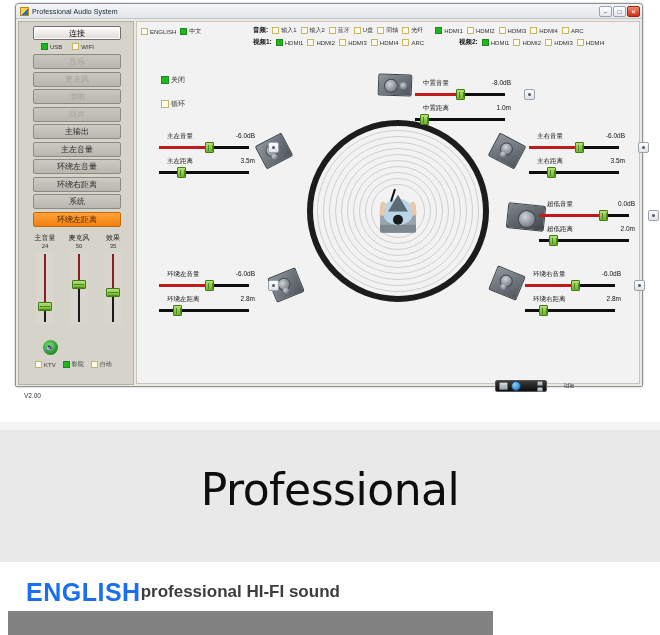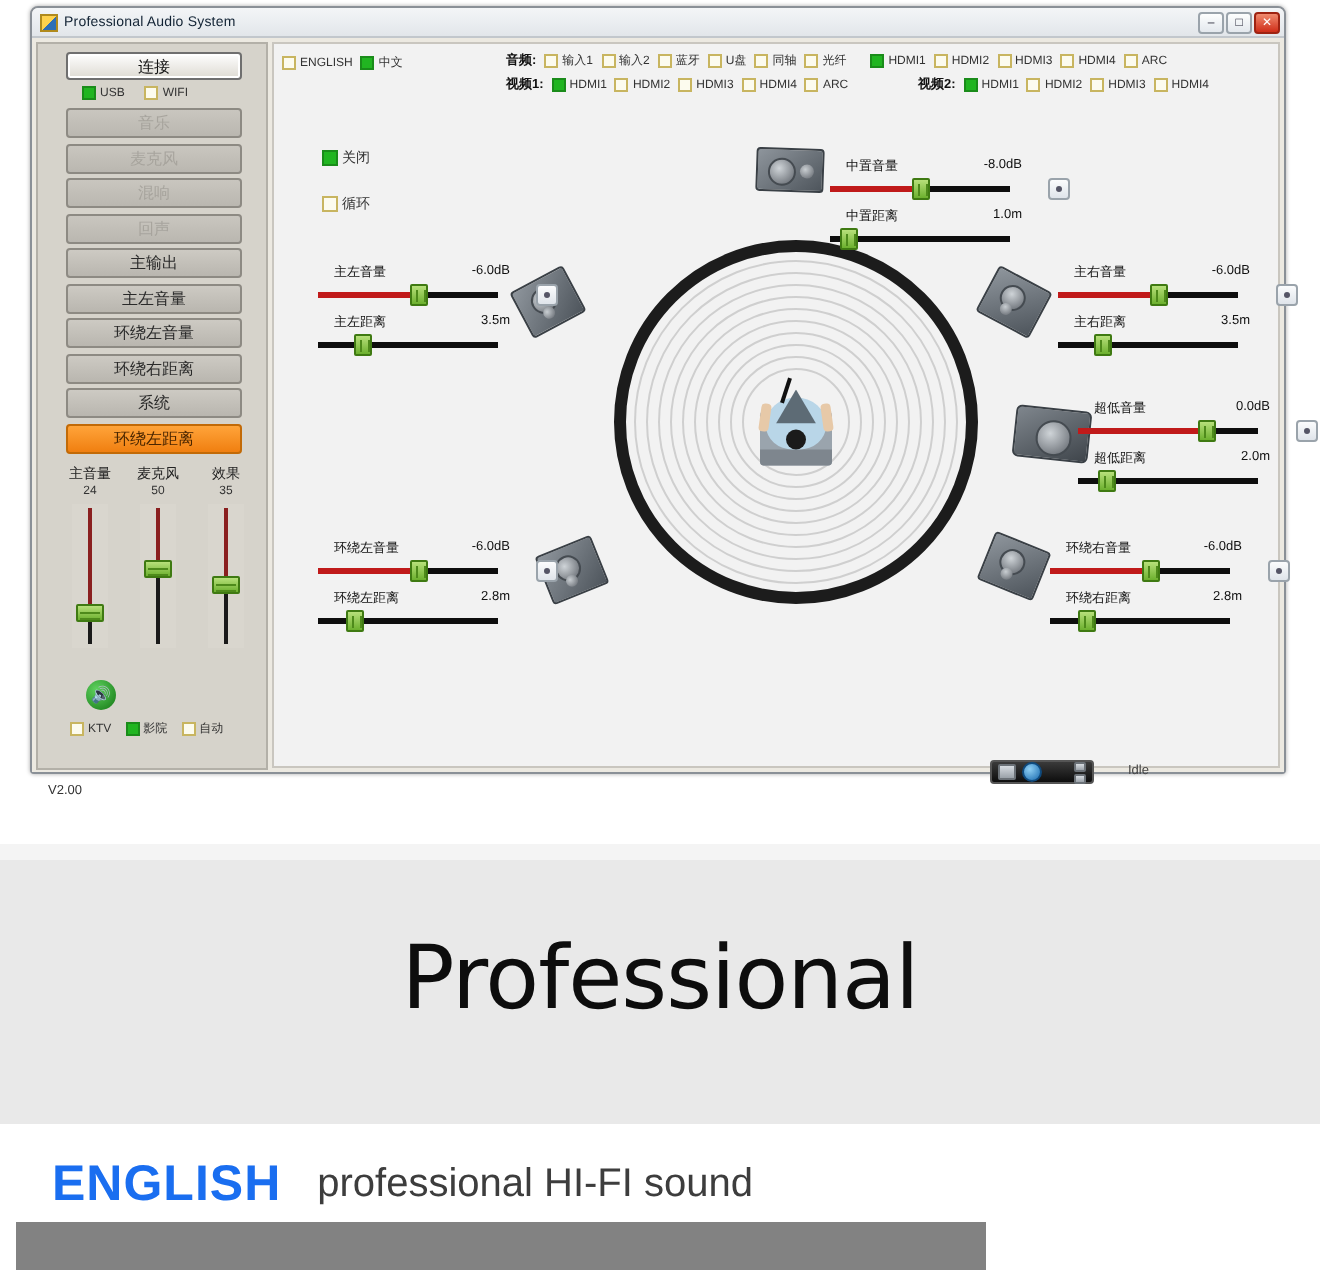--- a/index.html
+++ b/index.html
@@ -286,21 +286,21 @@
 
   
   .brand {
     position: absolute; left: 8px; top: 573px; width: 485px; height: 38px;
     background: #ffffff; display: flex; align-items: center; padding-left: 18px;
   }
   .brand .name {
     font-size: 25px; font-weight: bold; color: #1a6ef0; letter-spacing: .5px;
   }
   .brand .tag {
-    margin-left: 18px; font-size: 20px; color: #3d3d3d;
+    font-size: 17px; color: #3d3d3d; font-weight: bold;
   }
   .brand-under {
     position: absolute; left: 8px; top: 611px; width: 485px; height: 24px;
     background: #828282;
   }
 </style>
 </head>
 <body>
 
 <div id="page">

